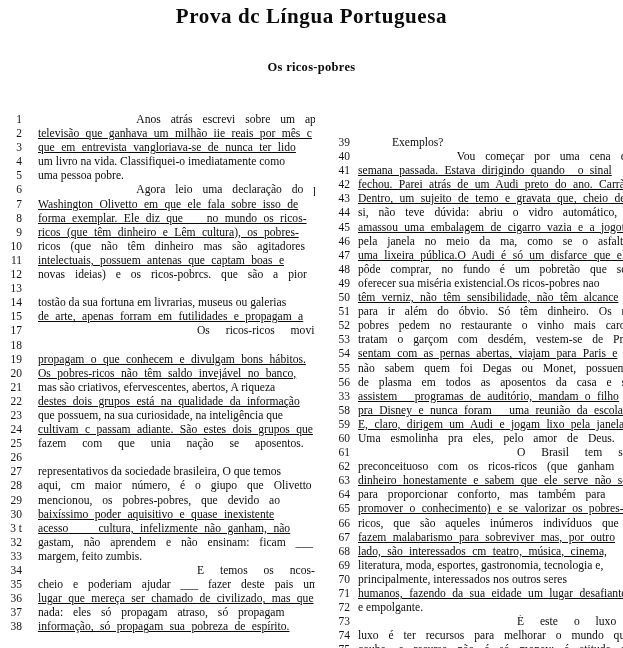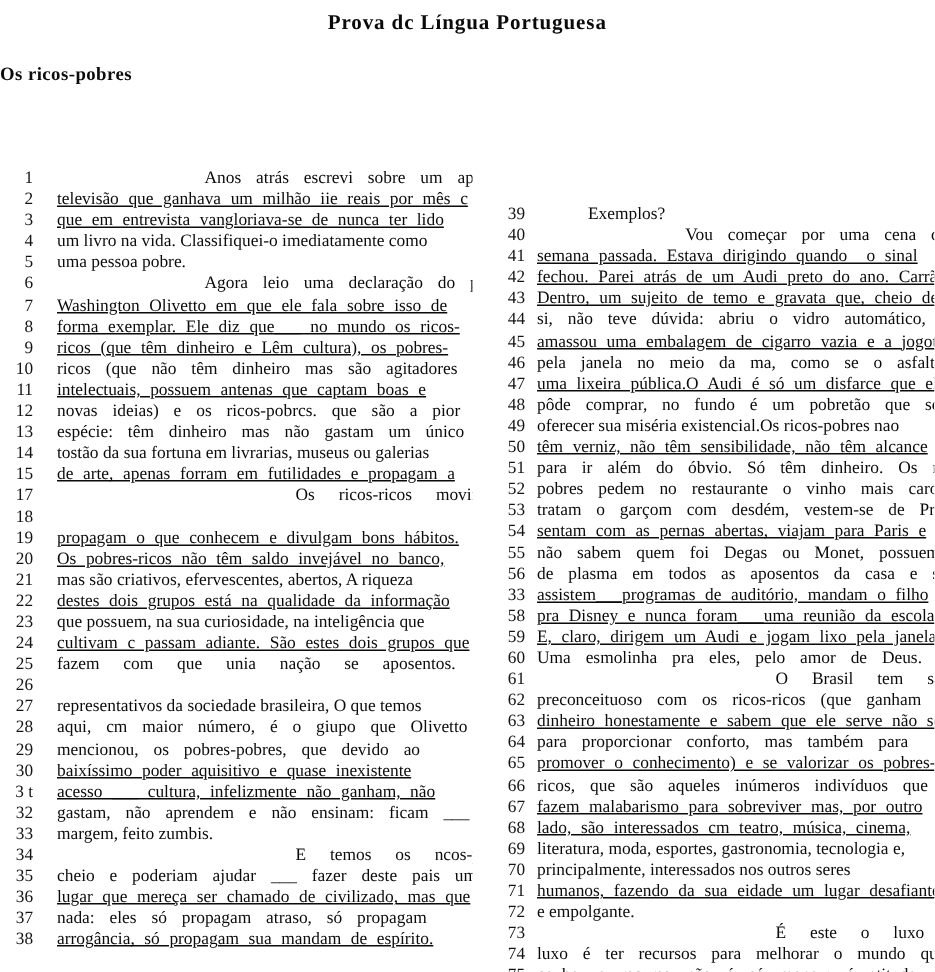--- a/index.html
+++ b/index.html
@@ -16,28 +16,29 @@
     position: relative;
   }
   .page {
     width: 623px;
     height: 648px;
     position: relative;
   }
   .doc-title {
     text-align: center;
     font-weight: bold;
-    font-size: 14px;
+    font-size: 21px;
     letter-spacing: 0.6px;
     margin: 0;
     padding-top: 6px;
     line-height: 20px;
   }
   .piece-head {
-    margin-top: 16px;
+    text-align: center;
+    margin-top: 34px;
     line-height: 15px;
   }
   .piece-title {
     font-weight: bold;
     font-size: 12.5px;
     letter-spacing: 0.3px;
     display: block;
   }
   .piece-author {
     font-weight: bold;
@@ -149,21 +150,20 @@
         <div class="line-row">
           <span class="line-no">11</span>
           <span class="line-text j-wide">intelectuais, possuem antenas que captam boas e</span>
         </div>
         <div class="line-row">
           <span class="line-no">12</span>
           <span class="line-text j-wider">novas ideias) e os ricos-pobrcs. que são a pior</span>
         </div>
         <div class="line-row">
           <span class="line-no">13</span>
-          <span class="line-text j-wider">espécie: têm dinheiro mas não gastam um único</span>
         </div>
         <div class="line-row">
           <span class="line-no">14</span>
           <span class="line-text">tostão da sua fortuna em livrarias, museus ou galerias</span>
         </div>
         <div class="line-row">
           <span class="line-no">15</span>
           <span class="line-text j-wide">de arte, apenas forram em futilidades e propagam a</span>
         </div>
         <div class="line-row">
@@ -243,21 +243,21 @@
         <div class="line-row">
           <span class="line-no">36</span>
           <span class="line-text j-wide">lugar que mereça ser chamado de civilizado, mas que</span>
         </div>
         <div class="line-row">
           <span class="line-no">37</span>
           <span class="line-text j-wider">nada: eles só propagam atraso, só propagam</span>
         </div>
         <div class="line-row">
           <span class="line-no">38</span>
-          <span class="line-text j-wide">arrogância, só propagam sua mandam de espírito.</span>
+          <span class="line-text j-wide">informação, só propagam sua pobreza de espírito.</span>
         </div>
       </div>
     <div class="column column-right">
         <div class="line-row">
           <span class="line-no">39</span>
           <span class="line-text j-tight">          Exemplos?</span>
         </div>
         <div class="line-row">
           <span class="line-no">40</span>
           <span class="line-text j-wider">          Vou começar por uma cena que testemunhei</span>

